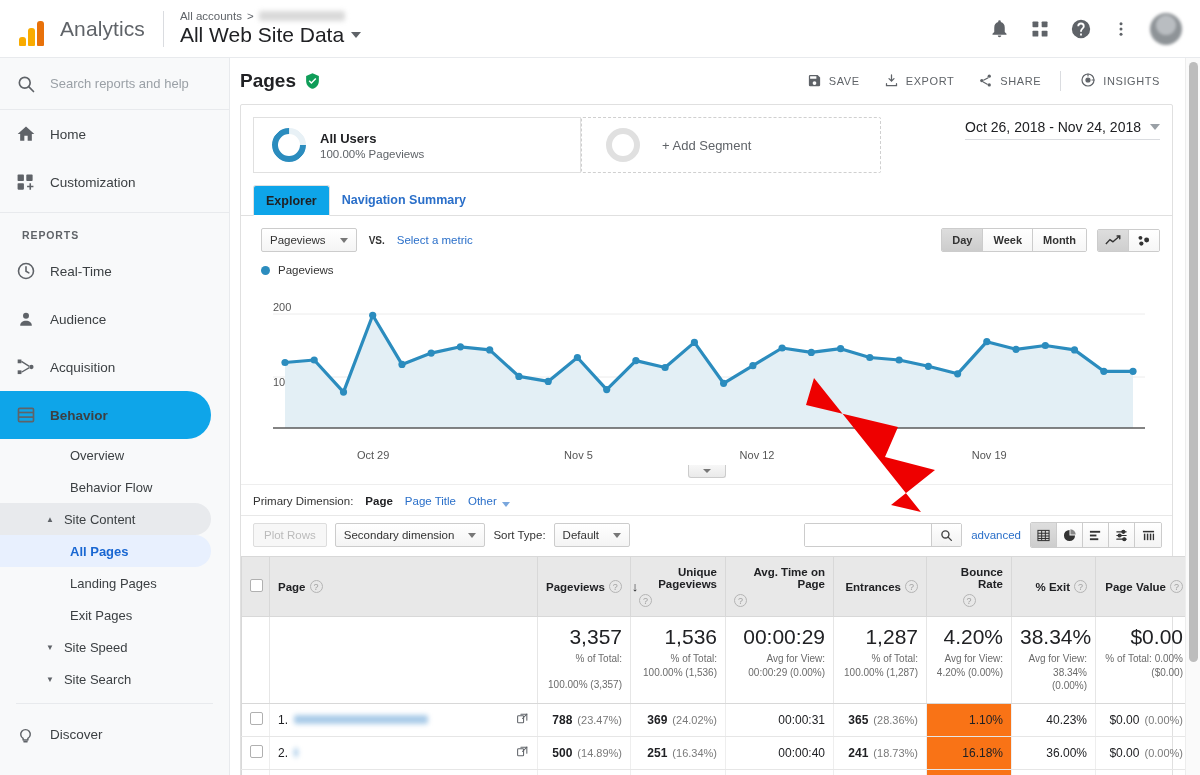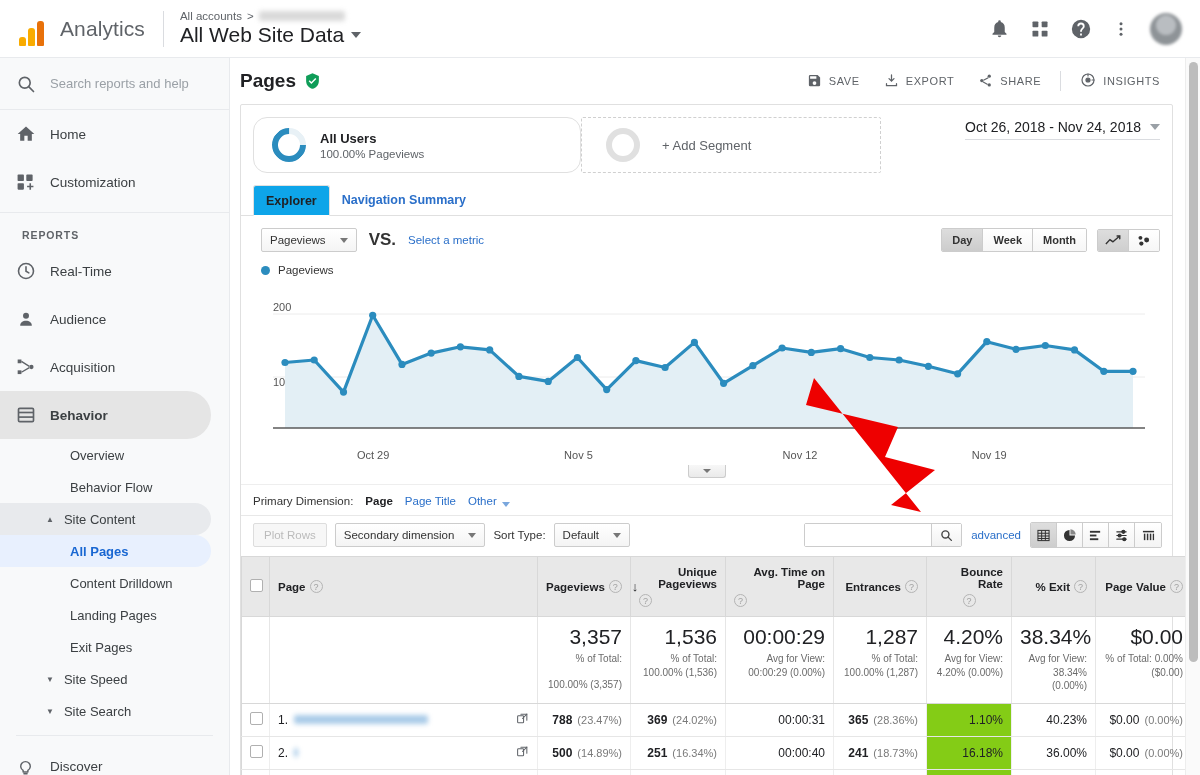--- a/index.html
+++ b/index.html
@@ -45,21 +45,21 @@
   .searchrow input {
     border: none; outline: none; background: transparent; margin-left: 14px;
     font-size: 13px; color: #5f6368; font-family: inherit; width: 160px;
   }
   .searchrow input::placeholder { color: #9aa0a6; }
   .navitem {
     display: flex; align-items: center; height: 48px; padding-left: 16px;
     font-size: 13.5px; color: #3c4043; cursor: pointer; position: relative;
   }
   .navitem .ni-ico { width: 34px; display: flex; align-items: center; color: #5f6368; }
-  .navitem.active { background: #e5e5e5; border-radius: 0 24px 24px 0; margin-right: 18px; align-items: center; }
+  .navitem.active { background: #0ea5e9; border-radius: 0 24px 24px 0; margin-right: 18px; align-items: center; }
   .navitem.active .ni-label { color: #3c4043; font-weight: bold; }
   .sep { height: 1px; background: #e8eaed; margin: 6px 0; }
   .sectionlabel { font-size: 10.5px; letter-spacing: .9px; color: #5f6368; padding: 10px 0 6px 22px; font-weight: bold; }
   .subitem { display: flex; align-items: center; height: 32px; font-size: 13px; color: #3c4043; cursor: pointer; padding-left: 70px; }
   .subitem.group { padding-left: 46px; }
   .subitem.group .tri { margin-right: 10px; color: #5f6368; font-size: 8px; }
   .subitem.sel { background: #e8f0fe; color: #1967d2; font-weight: bold; border-radius: 0 24px 24px 0; margin-right: 18px; }
   .subitem.grp-active { background: #e8eaed; border-radius: 0 24px 24px 0; margin-right: 18px; }
 
   
@@ -69,40 +69,40 @@
   .shield { width: 17px; height: 18px; }
   .headactions { margin-left: auto; display: flex; align-items: center; gap: 6px; }
   .hact { display: flex; align-items: center; gap: 7px; font-size: 11px; letter-spacing: .6px;
           color: #5f6368; padding: 6px 9px; cursor: pointer; }
   .hdiv { width: 1px; height: 20px; background: #dadce0; margin: 0 4px; }
 
   .contentwrap { padding: 0 12px 0 10px; }
   .card { border: 1px solid #e0e0e0; border-radius: 2px; background: #fff; }
 
   .segrow { display: flex; padding: 12px 12px 10px 12px; gap: 0; position: relative; }
-  .segbox { width: 328px; height: 56px; border: 1px solid #e0e0e0; border-radius: 14px; display: flex; align-items: center; padding-left: 18px; gap: 14px; }
+  .segbox { width: 328px; height: 56px; border: 1px solid #e0e0e0; border-radius: 0; display: flex; align-items: center; padding-left: 18px; gap: 14px; }
   .donut { width: 34px; height: 34px; border-radius: 50%; border: 6px solid #2196c4; }
   .donut.blue { border-color: #2b8cbe; border-top-color: #e8f1f6; transform: rotate(45deg); }
   .donut.gray { border-color: #e0e0e0; }
   .segname { font-size: 13px; color: #202124; font-weight: bold; }
   .segsub { font-size: 11.5px; color: #5f6368; margin-top: 2px; }
   .addseg { width: 300px; height: 56px; border: 1px dashed #d0d0d0; border-radius: 2px; display: flex; align-items: center; padding-left: 24px; gap: 22px; cursor: pointer; }
   .addseg-label { font-size: 13px; color: #5f6368; }
   .daterange { margin-left: auto; display: flex; align-items: flex-start; padding-top: 2px; }
   .dr-inner { font-size: 14px; color: #202124; display: flex; align-items: center; gap: 9px; border-bottom: 1px solid #dadce0; padding-bottom: 4px; cursor: pointer; }
 
   .tabsrow { display: flex; border-bottom: 1px solid #e0e0e0; padding-left: 12px; margin-top: 2px; }
   .tab { font-size: 12.5px; font-weight: bold; padding: 8px 12px 7px 12px; cursor: pointer; color: #2a6fc9; }
   .tab.active { color: #202124; border: 1px solid #e0e0e0; border-bottom: 1px solid #fff; border-radius: 3px 3px 0 0; margin-bottom: -1px; background: #0ea5e9; }
 
   .metricrow { display: flex; align-items: center; padding: 12px 12px 6px 20px; gap: 12px; position: relative; }
   .selbox { border: 1px solid #ccc; border-radius: 2px; background: linear-gradient(#fff,#f4f4f4);
             font-size: 11.5px; color: #333; padding: 5px 8px; display: flex; align-items: center; gap: 14px; cursor: pointer; }
   .selbox .ar { width: 0; height: 0; border-left: 4px solid transparent; border-right: 4px solid transparent; border-top: 5px solid #777; }
-  .vs { font-size: 17px; color: #333; font-weight: bold; }
+  .vs { font-size: 10px; color: #333; font-weight: bold; }
   .linkblue { font-size: 11.5px; color: #2a6fc9; cursor: pointer; text-align: right; }
   .gran { margin-left: auto; display: flex; align-items: center; gap: 10px; }
   .granbtns { display: flex; border: 1px solid #ccc; border-radius: 2px; overflow: hidden; }
   .granbtn { font-size: 11px; font-weight: bold; color: #333; padding: 5px 10px; background: linear-gradient(#fff,#f6f6f6); border-right: 1px solid #ccc; cursor: pointer; }
   .granbtn:last-child { border-right: none; }
   .granbtn.on { background: linear-gradient(#ddd,#ccc); }
   .charttype { display: flex; border: 1px solid #ccc; border-radius: 2px; overflow: hidden; }
   .ctbtn { padding: 4px 7px; background: linear-gradient(#fff,#f6f6f6); border-right: 1px solid #ccc; cursor: pointer; display: flex; align-items: center; }
   .ctbtn:last-child { border-right: none; }
   .ctbtn.on { background: linear-gradient(#ddd,#cfcfcf); }
@@ -162,21 +162,21 @@
   tr.datarow td:first-child { border-left: 1px solid #d8d8d8; }
   tr.datarow td:last-child { border-right: 1px solid #d8d8d8; }
   .cell-r { text-align: right; }
   .val-b { font-weight: bold; }
   .val-pct { color: #7a7a7a; font-size: 11px; margin-left: 5px; }
   .idx { color: #202124; font-size: 12px; }
   .pagecell { display: flex; align-items: center; gap: 6px; }
   .pageblur { flex: 1; display: flex; flex-direction: column; gap: 4px; }
   .blurline { height: 9px; border-radius: 2px; background: #a9cbe8; filter: blur(2.6px); }
   .extico { color: #5f6368; flex-shrink: 0; }
-  .bouncecell { background: #84cc16; }
+  .bouncecell { background: #f97316; }
   .chk { width: 13px; height: 13px; border: 1px solid #b0b0b0; border-radius: 2px; background: #fff; display: inline-block; cursor: pointer; }
 
   
   .scrollbar { position: absolute; right: 0; top: 58px; width: 15px; height: 717px; background: #fafafa; border-left: 1px solid #ededed; }
   .scrollthumb { position: absolute; top: 4px; left: 3px; width: 9px; height: 600px; background: #bdbdbd; border-radius: 5px; }
 
   
   .arrow-ov { position: absolute; left: 0; top: 0; width: 1200px; height: 775px; pointer-events: none; z-index: 50; }
 </style>
 </head>
@@ -312,23 +312,20 @@
     </div>
     <div class="subitem">
       <span>Behavior Flow</span>
     </div>
     <div class="subitem group grp-active">
       <span class="tri">▲</span>
       <span>Site Content</span>
     </div>
     <div class="subitem sel">
       <span>All Pages</span>
-    </div>
-    <div class="subitem">
-      <span>Content Drilldown</span>
     </div>
     <div class="subitem">
       <span>Landing Pages</span>
     </div>
     <div class="subitem">
       <span>Exit Pages</span>
     </div>
     <div class="subitem group">
       <span class="tri">▼</span>
       <span>Site Speed</span>
@@ -502,21 +499,21 @@
                 <circle cx="819.5" cy="67.9" r="3.6" fill="#2b8cbe"></circle>
                 <circle cx="848.8" cy="89.3" r="3.6" fill="#2b8cbe"></circle>
                 <circle cx="878.0" cy="89.3" r="3.6" fill="#2b8cbe"></circle>
               </g>
             <line x1="18" y1="146" x2="890" y2="146" stroke="#5a5a5a" stroke-width="1.4"></line>
           </svg>
         </div>
         <div class="xlabels" id="x-labels">
             <span class="xlab" style="left: 118.117px; top: 2px;">Oct 29</span>
             <span class="xlab" style="left: 323.489px; top: 2px;">Nov 5</span>
-            <span class="xlab" style="left: 545px; top: 2px;">Nov 12</span>
+            <span class="xlab" style="left: 502px; top: 2px;">Nov 12</span>
             <span class="xlab" style="left: 734.232px; top: 2px;">Nov 19</span>
           </div>
         <div class="zoomhandle">
             <span class="zh-ar"></span>
           </div>
 
         <div class="pdrow" style="margin-top:6px;">
           <span class="pd-label">Primary Dimension:</span>
           <span class="pd-cur">Page</span>
           <span class="linkblue">Page Title</span>

